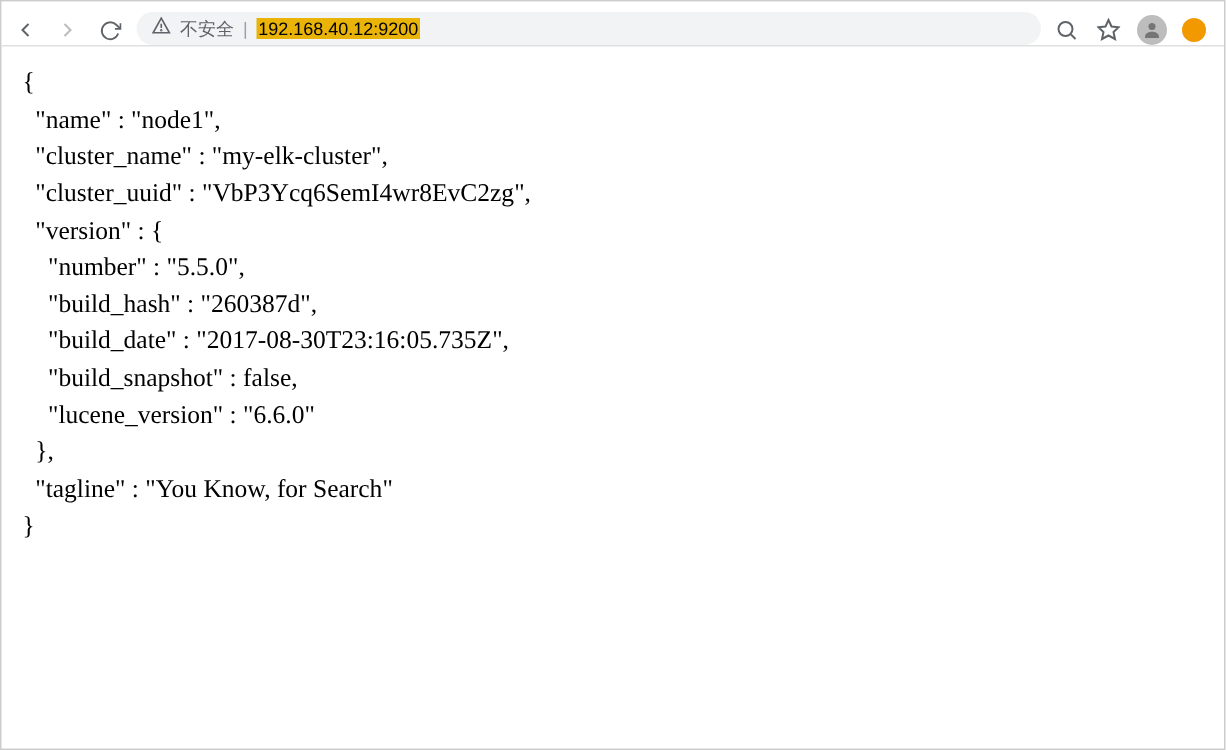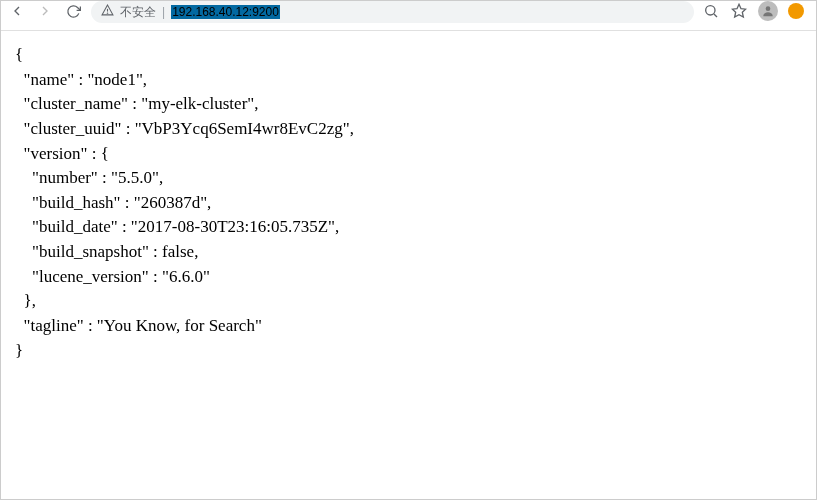--- a/index.html
+++ b/index.html
@@ -8,21 +8,21 @@
       width: 817px;
       height: 500px;
       background: #fff;
       border: 1px solid #ccc;
     }
     .toolbar {
       height: 30px;
       background: #fff;
       border-bottom: 1px solid #e0e0e0;
       display: flex;
-      align-items: flex-start;
+      align-items: flex-end;
       padding: 0 6px;
       gap: 8px;
     }
     .nav-btn {
       width: 20px;
       height: 20px;
       display: flex;
       align-items: center;
       justify-content: center;
       color: #5f6368;
@@ -42,21 +42,21 @@
       color: #5f6368;
     }
     .not-secure {
       color: #5f6368;
       font-size: 12px;
     }
     .divider {
       color: #9aa0a6;
     }
     .url-text {
-      background: #0369a1;
+      background: #eab308;
       color: #000;
       padding: 0 1px;
     }
     .toolbar-right {
       display: flex;
       align-items: center;
       gap: 10px;
       padding-right: 6px;
     }
     .icon-btn {

